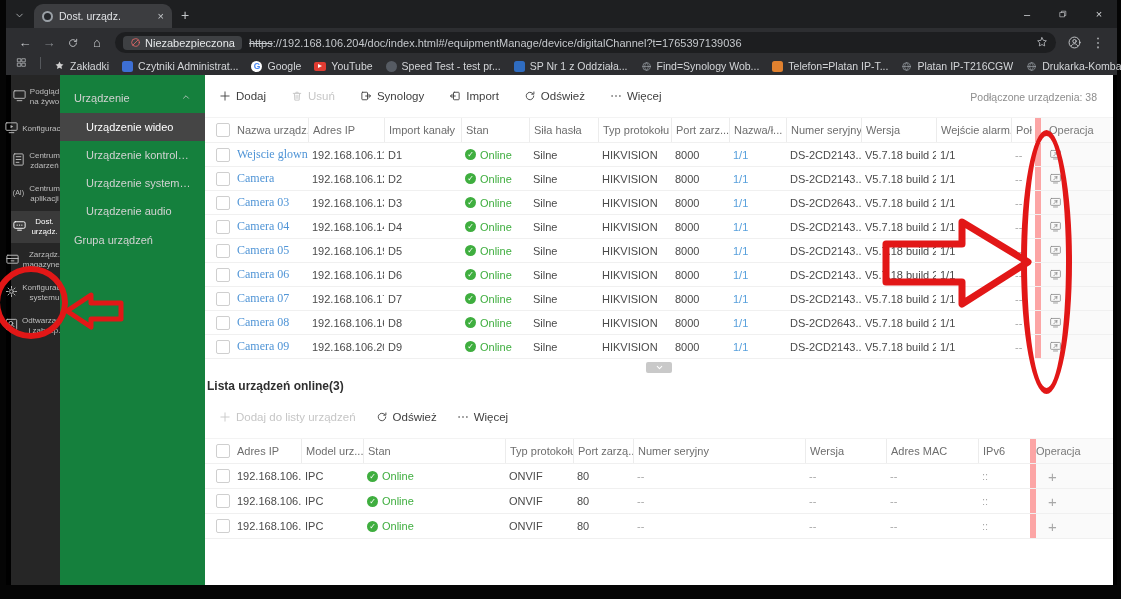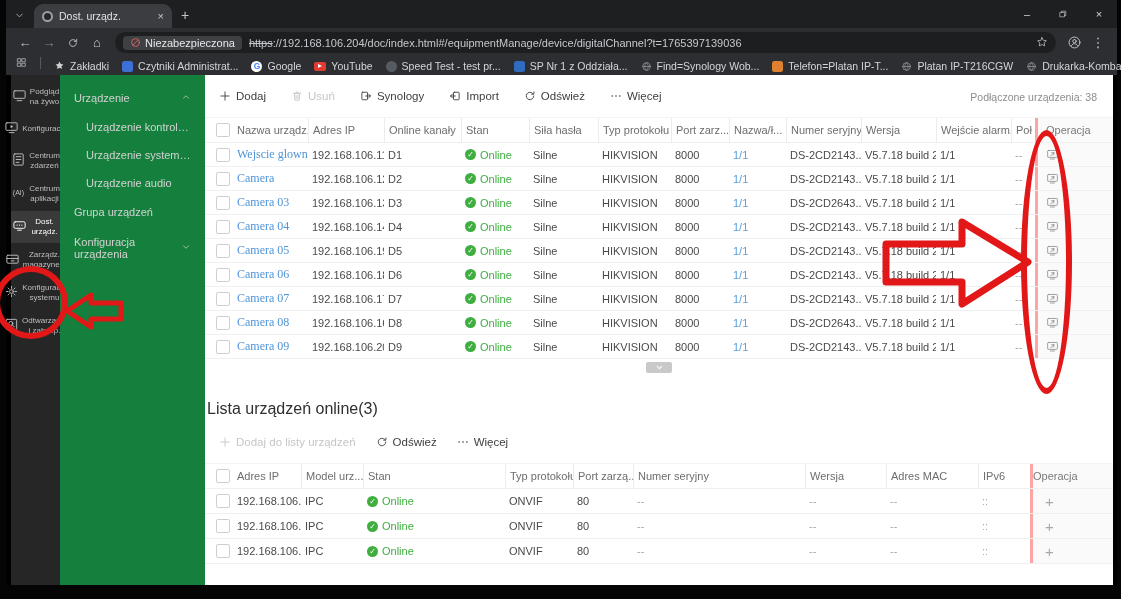--- a/index.html
+++ b/index.html
@@ -62,31 +62,31 @@
   .counter{position:absolute;right:16px;top:16px;color:#8d8d8d;font-size:10.5px;}
 
   .tbl{margin-top:10px;}
   .trow{display:grid;align-items:center;height:23px;border-bottom:1px solid #f0f0f0;}
   .g1{grid-template-columns:28px 75px 76px 77px 68px 69px 73px 58px 57px 75px 75px 75px 24px 1fr;}
   .g2{grid-template-columns:28px 68px 62px 142px 68px 60px 172px 81px 92px 52px 1fr;}
   .thead{height:24px;border-top:1px solid #f3f3f3;color:#6d6d6d;}
   .cell{padding:0 4px;height:100%;display:flex;align-items:center;overflow:hidden;white-space:nowrap;text-overflow:ellipsis;}
   .thead .cell{border-left:1px solid #ececec;}
   .thead .cell:first-child,.thead .cell:nth-child(2){border-left:none;}
-  .cell.op{background:#fafafa;border-left:3px solid #fca5a5;padding-left:8px;color:#7a7a7a;}
+  .cell.op{background:#fafafa;border-left:6px solid #fca5a5;padding-left:8px;color:#7a7a7a;}
   .cb{width:12px;height:12px;border:1px solid #cfcfcf;border-radius:2px;background:#fff;margin-left:7px;flex:none;}
   .st{color:#3fae3f;display:flex;gap:4px;align-items:center;}
   .stdot{width:11px;height:11px;border-radius:50%;background:#3fae3f;color:#fff;font-size:8px;display:flex;align-items:center;justify-content:center;flex:none;}
   .lnk{color:#4f94d6;font-family:"Liberation Serif",serif;font-size:12px;}
   .blu{color:#58a0dc;}
   .dash{color:#a9a9a9;}
   .plusop{color:#a8a8a8;font-size:15px;padding-left:12px;}
   .collapsebar{height:12px;display:flex;justify-content:center;margin-top:3px;}
   .cbtn{width:26px;height:11px;background:#c9c9c9;border-radius:2px;display:flex;align-items:center;justify-content:center;color:#fff;}
-  .section-title{font-weight:normal;font-size:16px;color:#2f2f2f;margin:26px 0 0 2px;}
+  .section-title{font-weight:bold;font-size:12px;color:#2f2f2f;margin:5px 0 0 2px;}
   .toolbar.t2{padding-top:13px;}
   .toolbar.t2 .tbtn{margin-right:20px;}
   .tbl2 .trow{height:24px;}
   .tbl2 .cell.op{padding-left:0;}
 
   
   .anno{position:absolute;pointer-events:none;z-index:60;}
   .ring{border:6px solid #e21717;border-radius:50%;box-sizing:border-box;}
 </style>
 </head>
@@ -323,31 +323,26 @@
               <span>Odtwarzanie i zabezp.</span>
             </div>
           </div>
         <div class="submenu" id="submenu">
             <div class="sm-group">
               <span>Urządzenie</span>
               <span><svg width="10" height="10" viewBox="0 0 16 16" fill="none" stroke="currentColor" stroke-width="1.2" stroke-linecap="round" stroke-linejoin="round">
                   <path d="M4 10l4-4 4 4"></path>
                 </svg></span>
             </div>
+            <div class="sm-sub active">Urządzenie wideo</div>
             <div class="sm-sub">Urządzenie kontroli d...</div>
             <div class="sm-sub">Urządzenie systemu ...</div>
             <div class="sm-sub">Urządzenie audio</div>
             <div class="sm-group">
               <span>Grupa urządzeń</span>
-            </div>
-            <div class="sm-group">
-              <span>Konfiguracja urządzenia</span>
-              <span><svg width="10" height="10" viewBox="0 0 16 16" fill="none" stroke="currentColor" stroke-width="1.2" stroke-linecap="round" stroke-linejoin="round">
-                  <path d="M4 6l4 4 4-4"></path>
-                </svg></span>
             </div>
           </div>
         <div class="content">
           <div class="toolbar" id="main-toolbar">
               <span class="tbtn">
                 <span style="display: flex;">
                   <svg width="12" height="12" viewBox="0 0 16 16" fill="none" stroke="currentColor" stroke-width="1.2" stroke-linecap="round" stroke-linejoin="round">
                     <path d="M8 2.5v11M2.5 8h11"></path>
                   </svg>
                 </span>
@@ -405,21 +400,21 @@
                 <div class="cell">
                   <span class="cb"></span>
                 </div>
                 <div class="cell">
                   <span>Nazwa urządz...</span>
                 </div>
                 <div class="cell">
                   <span>Adres IP</span>
                 </div>
                 <div class="cell">
-                  <span>Online kanały</span>
+                  <span>Import kanały</span>
                 </div>
                 <div class="cell">
                   <span>Stan</span>
                 </div>
                 <div class="cell">
                   <span>Siła hasła</span>
                 </div>
                 <div class="cell">
                   <span>Typ protokołu</span>
                 </div>

